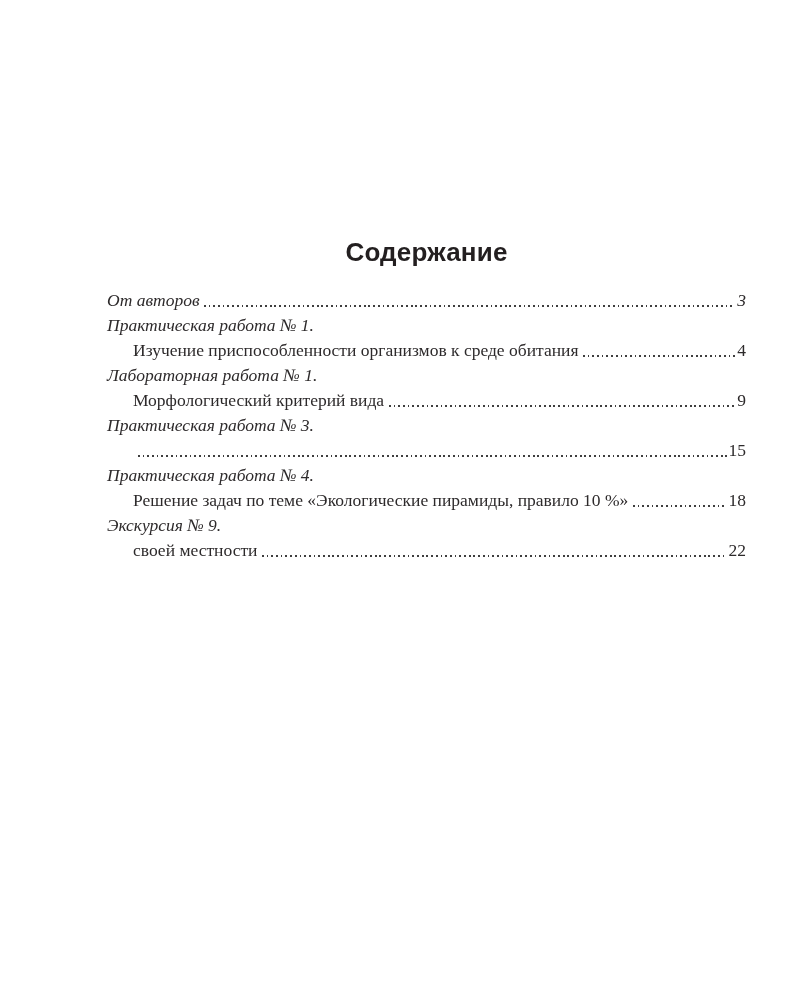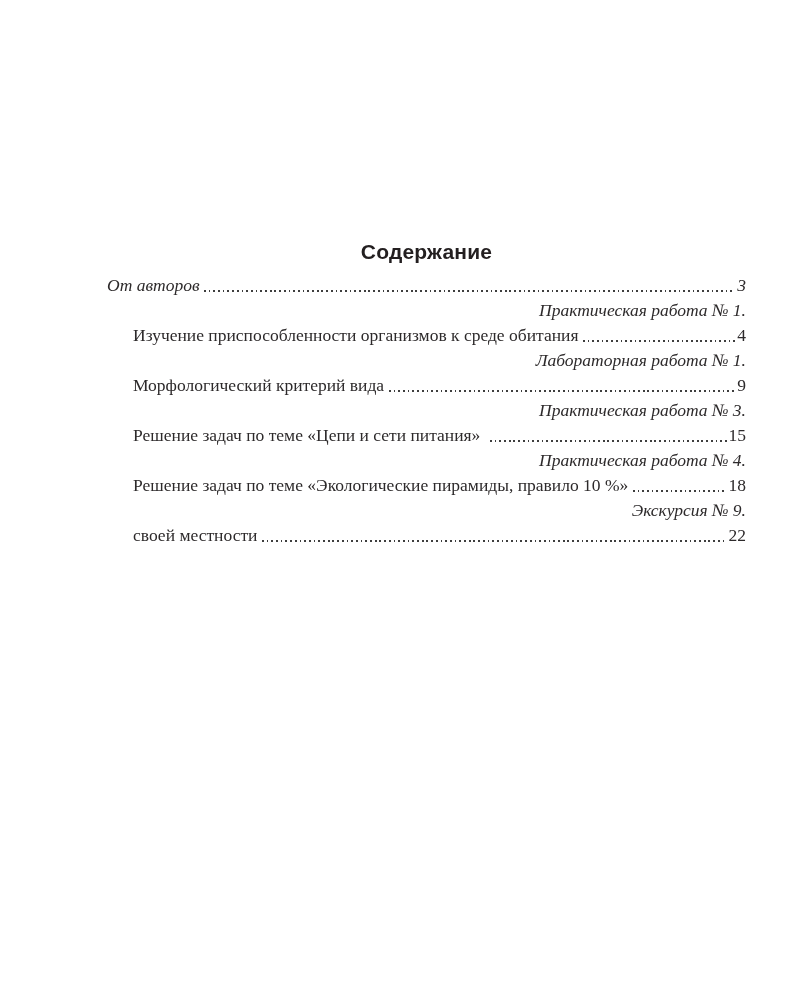--- a/index.html
+++ b/index.html
@@ -23,36 +23,35 @@
     left: 107px;
     top: 241px;
     width: 639px;
     color: var(--text-color, #2d2a2b);
     font-family: "Liberation Serif", serif;
     font-size: 17.5px;
   }
   .toc-title {
     font-family: "Liberation Sans", sans-serif;
     font-weight: 700;
-    font-size: 21px;
+    font-size: 26px;
     line-height: 22px;
     text-align: center;
     color: var(--title-color, #231f20);
-    margin: 0 0 10px 0;
+    margin: 0 0 25px 0;
     letter-spacing: 0.2px;
   }
   .line {
     display: flex;
     line-height: 25px;
     white-space: pre;
   }
   .line.heading,
   .line.italic {
     font-style: italic;
-    justify-content: flex-end;
   }
   .line.indent {
     padding-left: 26px;
   }
   .txt {
     flex: 0 1 auto;
     min-width: 0;
   }
   .leader {
     flex: 1 1 auto;
@@ -82,21 +81,21 @@
         <div class="toc-entry">
           <div class="line heading">Практическая работа № 1.</div>
           <div class="line indent"><span class="txt">Изучение приспособленности организмов к среде обитания</span><span class="leader"></span><span class="pg">4</span></div>
         </div>
         <div class="toc-entry">
           <div class="line heading">Лабораторная работа № 1.</div>
           <div class="line indent"><span class="txt">Морфологический критерий вида</span><span class="leader"></span><span class="pg">9</span></div>
         </div>
         <div class="toc-entry">
           <div class="line heading">Практическая работа № 3.</div>
-          <div class="line indent"><span class="txt">Решение задач по теме «Цепи и сети питания»&nbsp;</span><span class="leader"></span><span class="pg">15</span></div>
+          <div class="line indent"><span class="leader"></span><span class="pg">15</span></div>
         </div>
         <div class="toc-entry">
           <div class="line heading">Практическая работа № 4.</div>
           <div class="line indent"><span class="txt">Решение задач по теме «Экологические пирамиды, правило 10 %»</span><span class="leader"></span><span class="pg">18</span></div>
         </div>
         <div class="toc-entry">
           <div class="line heading">Экскурсия № 9.</div>
           <div class="line indent"><span class="txt">своей местности</span><span class="leader"></span><span class="pg">22</span></div>
         </div>
       </div>

